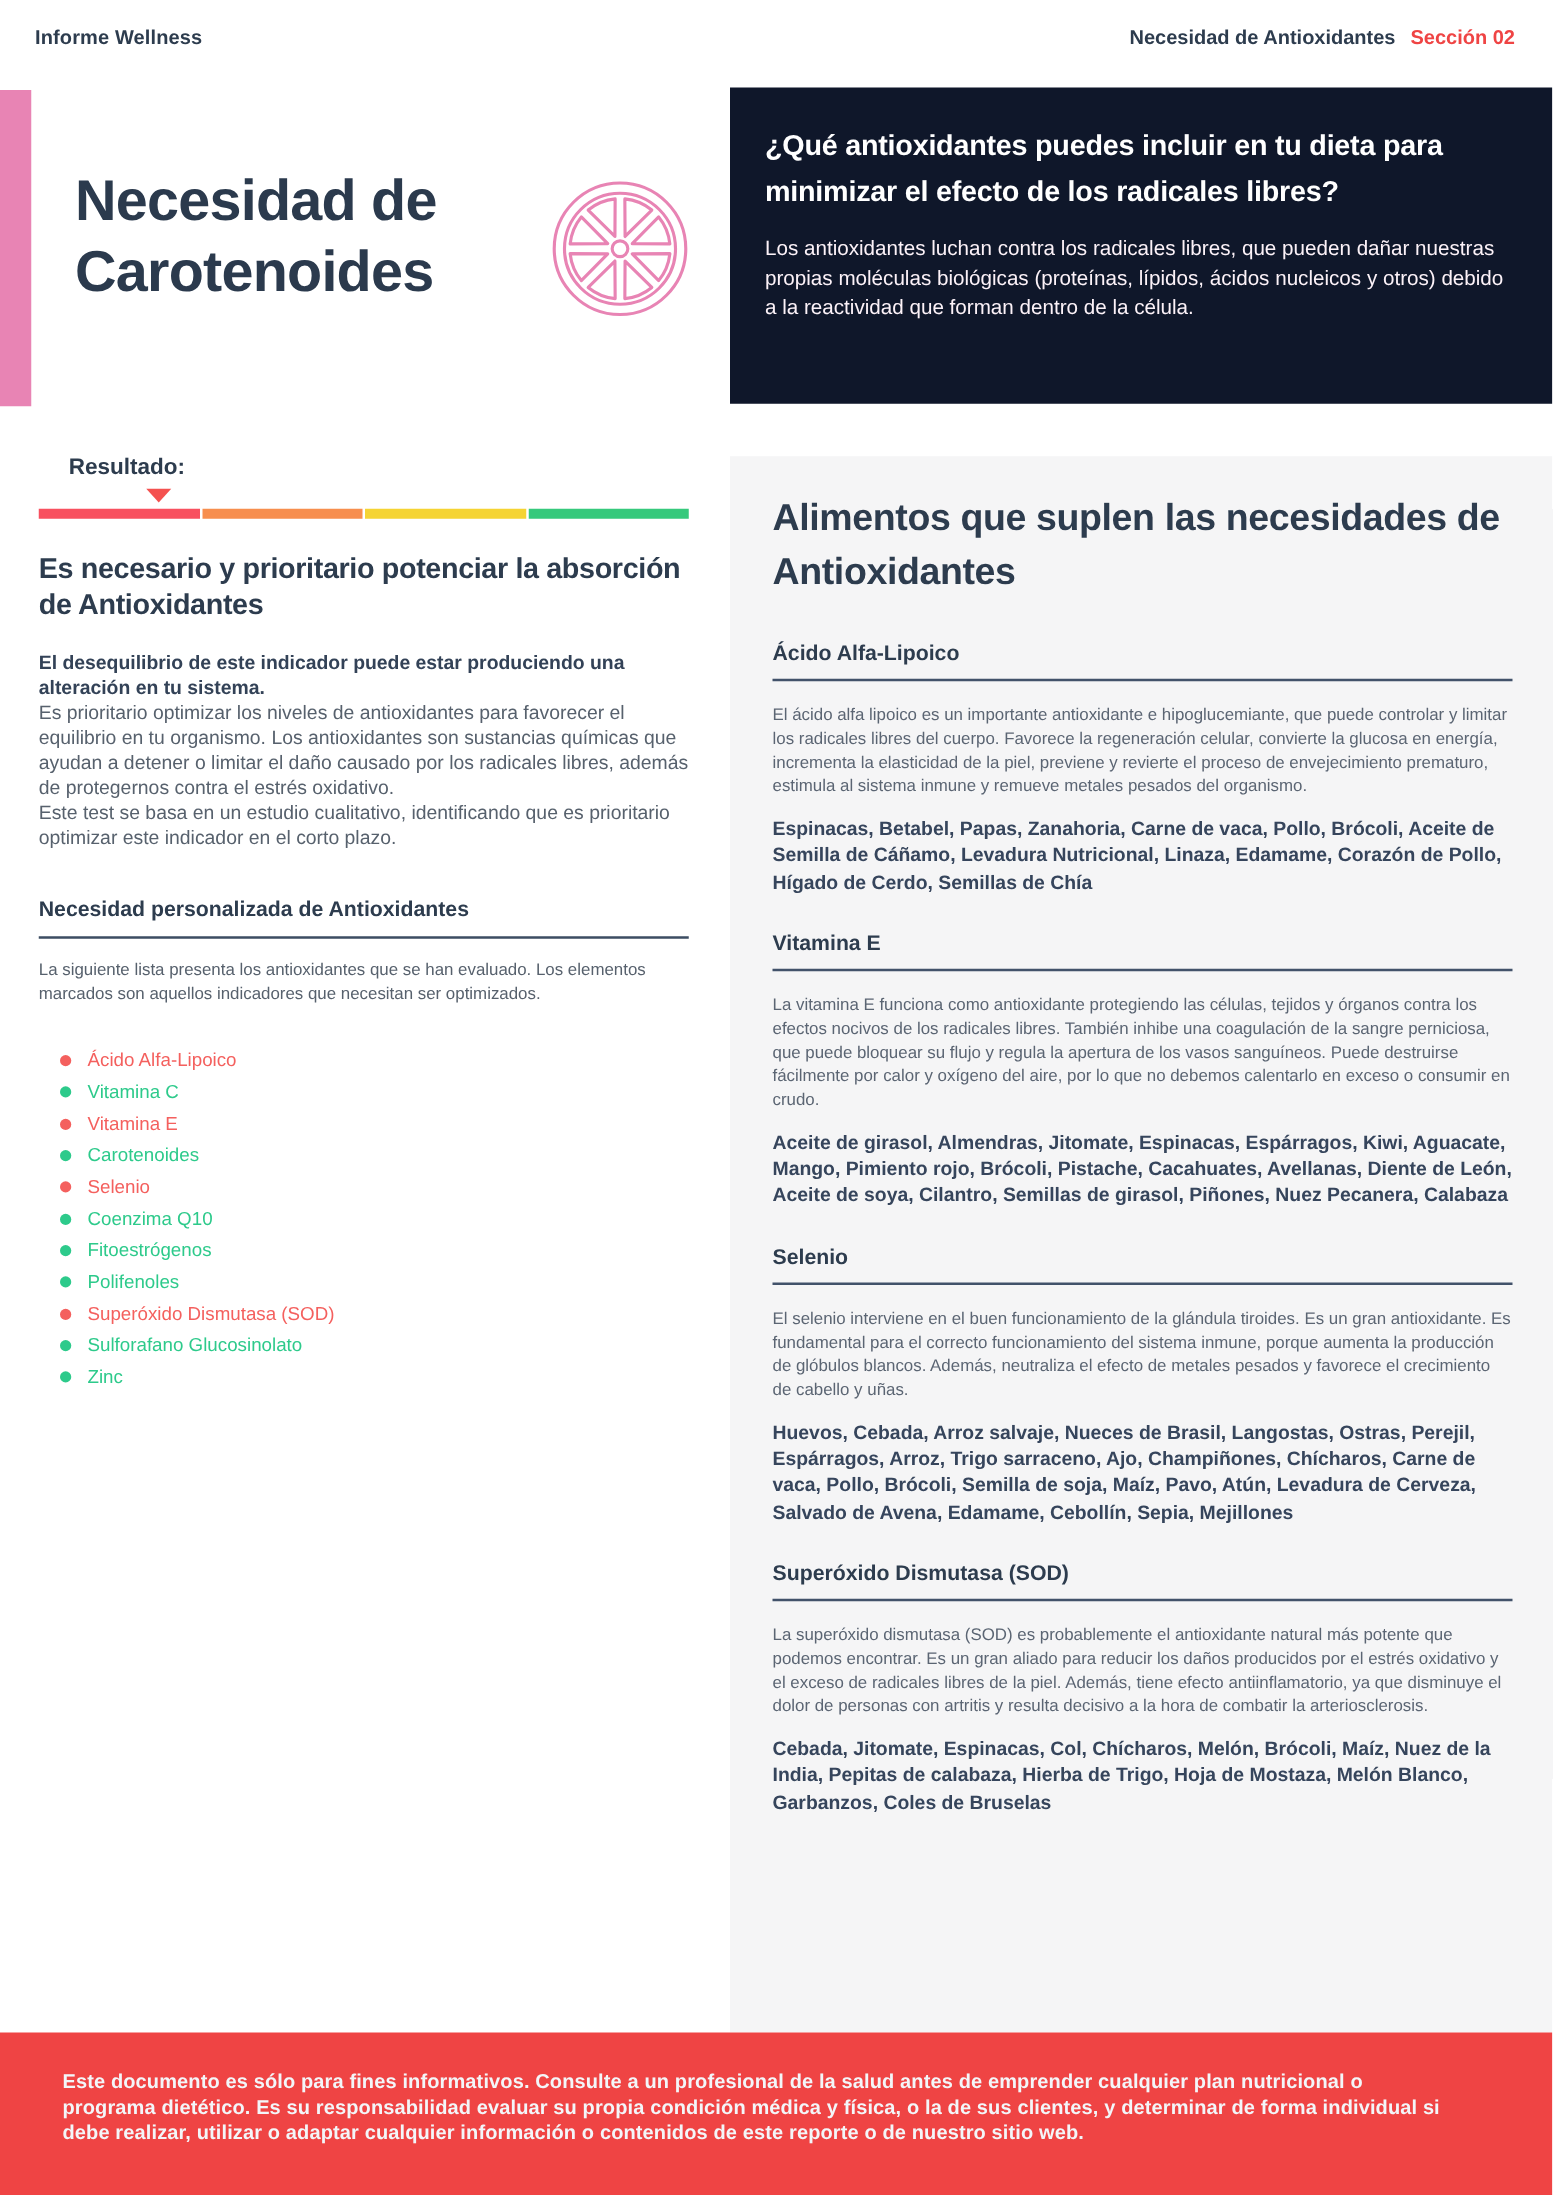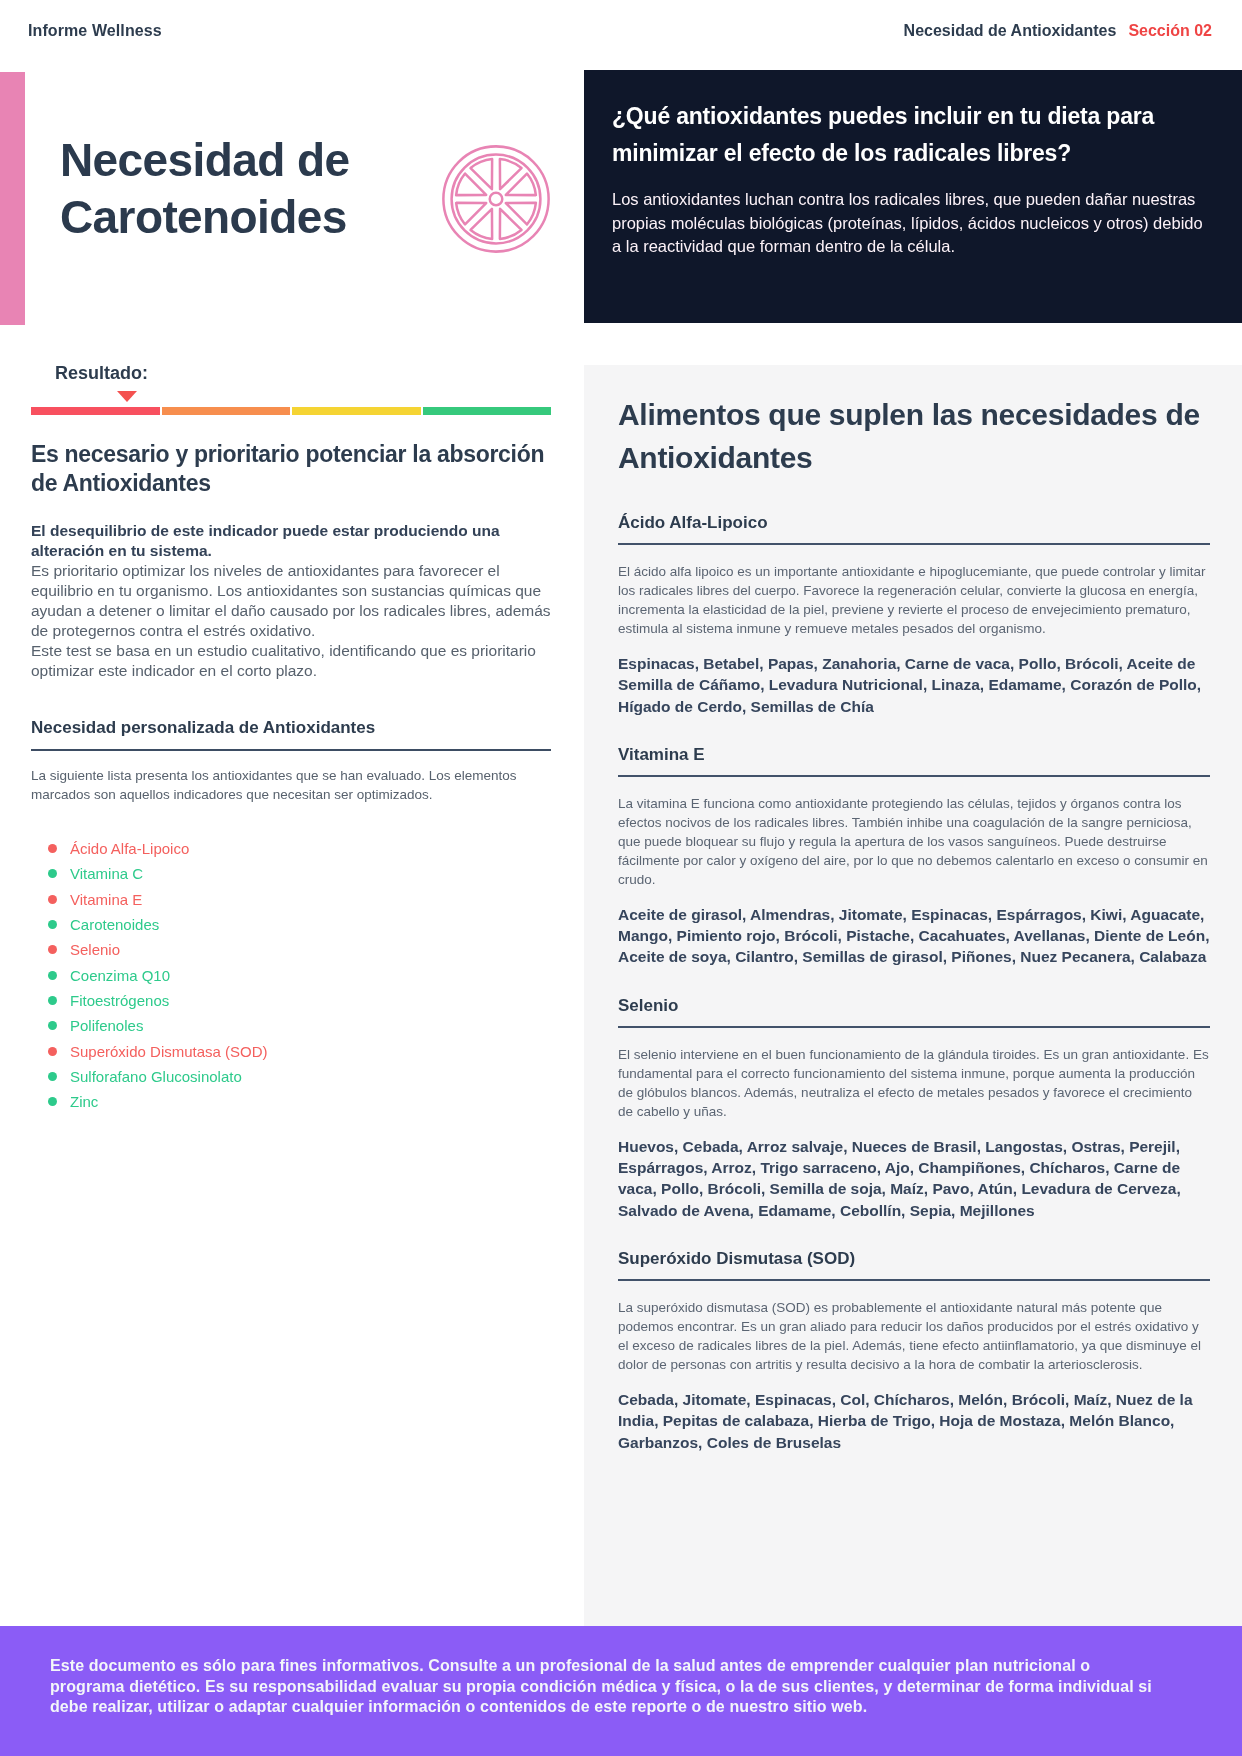--- a/index.html
+++ b/index.html
@@ -53,21 +53,21 @@
   
   .right-col { position:absolute; left:584px; top:365px; width:658px; height:1261px; background:#f5f5f6; padding:28px 32px 0 34px; }
   .foods-title { font-size:30px; line-height:43px; font-weight:700; color:#2d3c4e; letter-spacing:-0.3px; margin-bottom:33px; }
   .food-section { margin-bottom:27px; }
   .food-heading { font-size:17px; line-height:22px; font-weight:700; color:#2d3c4e; }
   .food-divider { border:none; border-top:2px solid #42526a; margin-top:9px; }
   .food-body { margin-top:17px; font-size:13.5px; line-height:19px; color:#5b6573; }
   .food-list { margin-top:15px; font-size:15.5px; line-height:21.3px; font-weight:700; color:#36455c; }
 
   
-  .footer { position:absolute; left:0; bottom:0; width:1242px; height:130px; background:#8b5cf6; padding:30px 85px 0 50px; }
+  .footer { position:absolute; left:0; bottom:0; width:1242px; height:130px; background:#ef4444; padding:30px 85px 0 50px; }
   .footer p { color:#f3f6f9; font-size:16px; line-height:20.5px; font-weight:700; letter-spacing:0.1px; }
 
   svg .stroke { fill:none; stroke:#e884b4; stroke-width:2.6; }
 </style>
 </head>
 <body>
 
 <div class="page">
 
   <div class="topbar">

